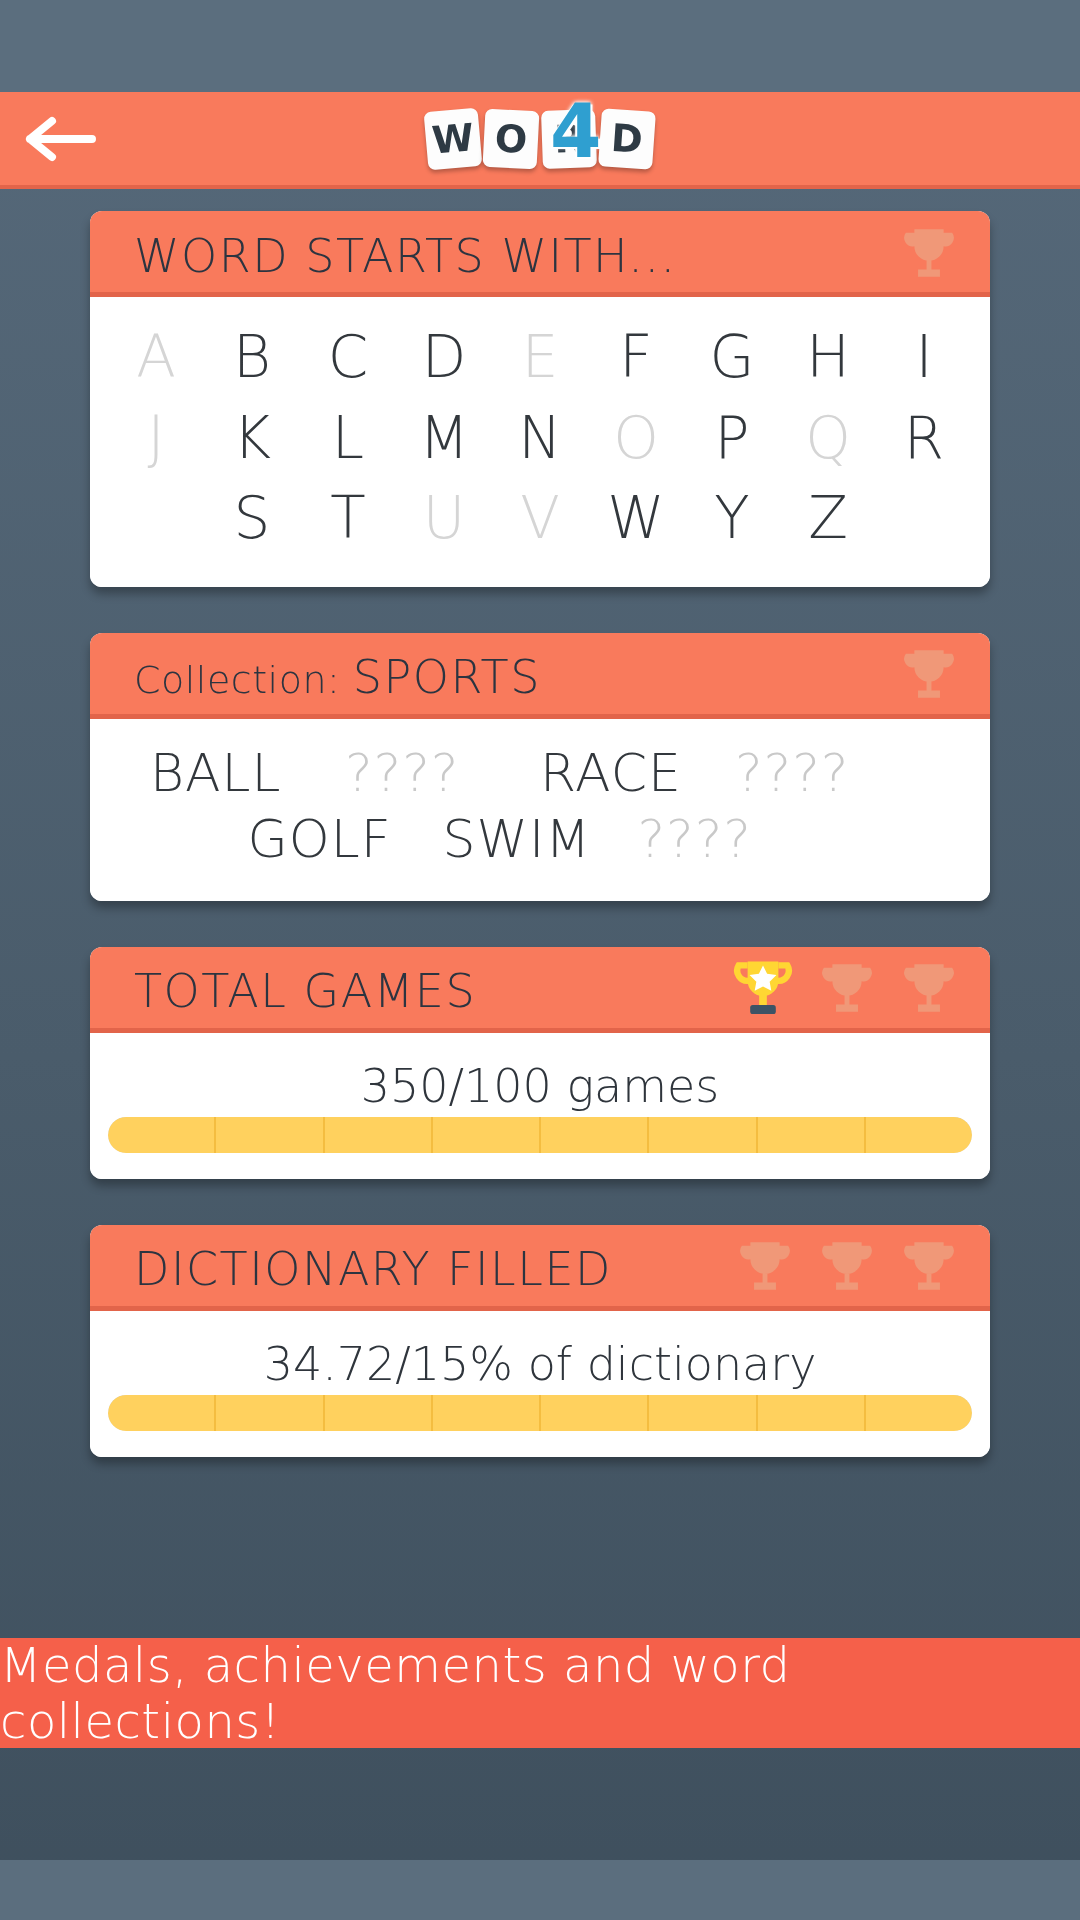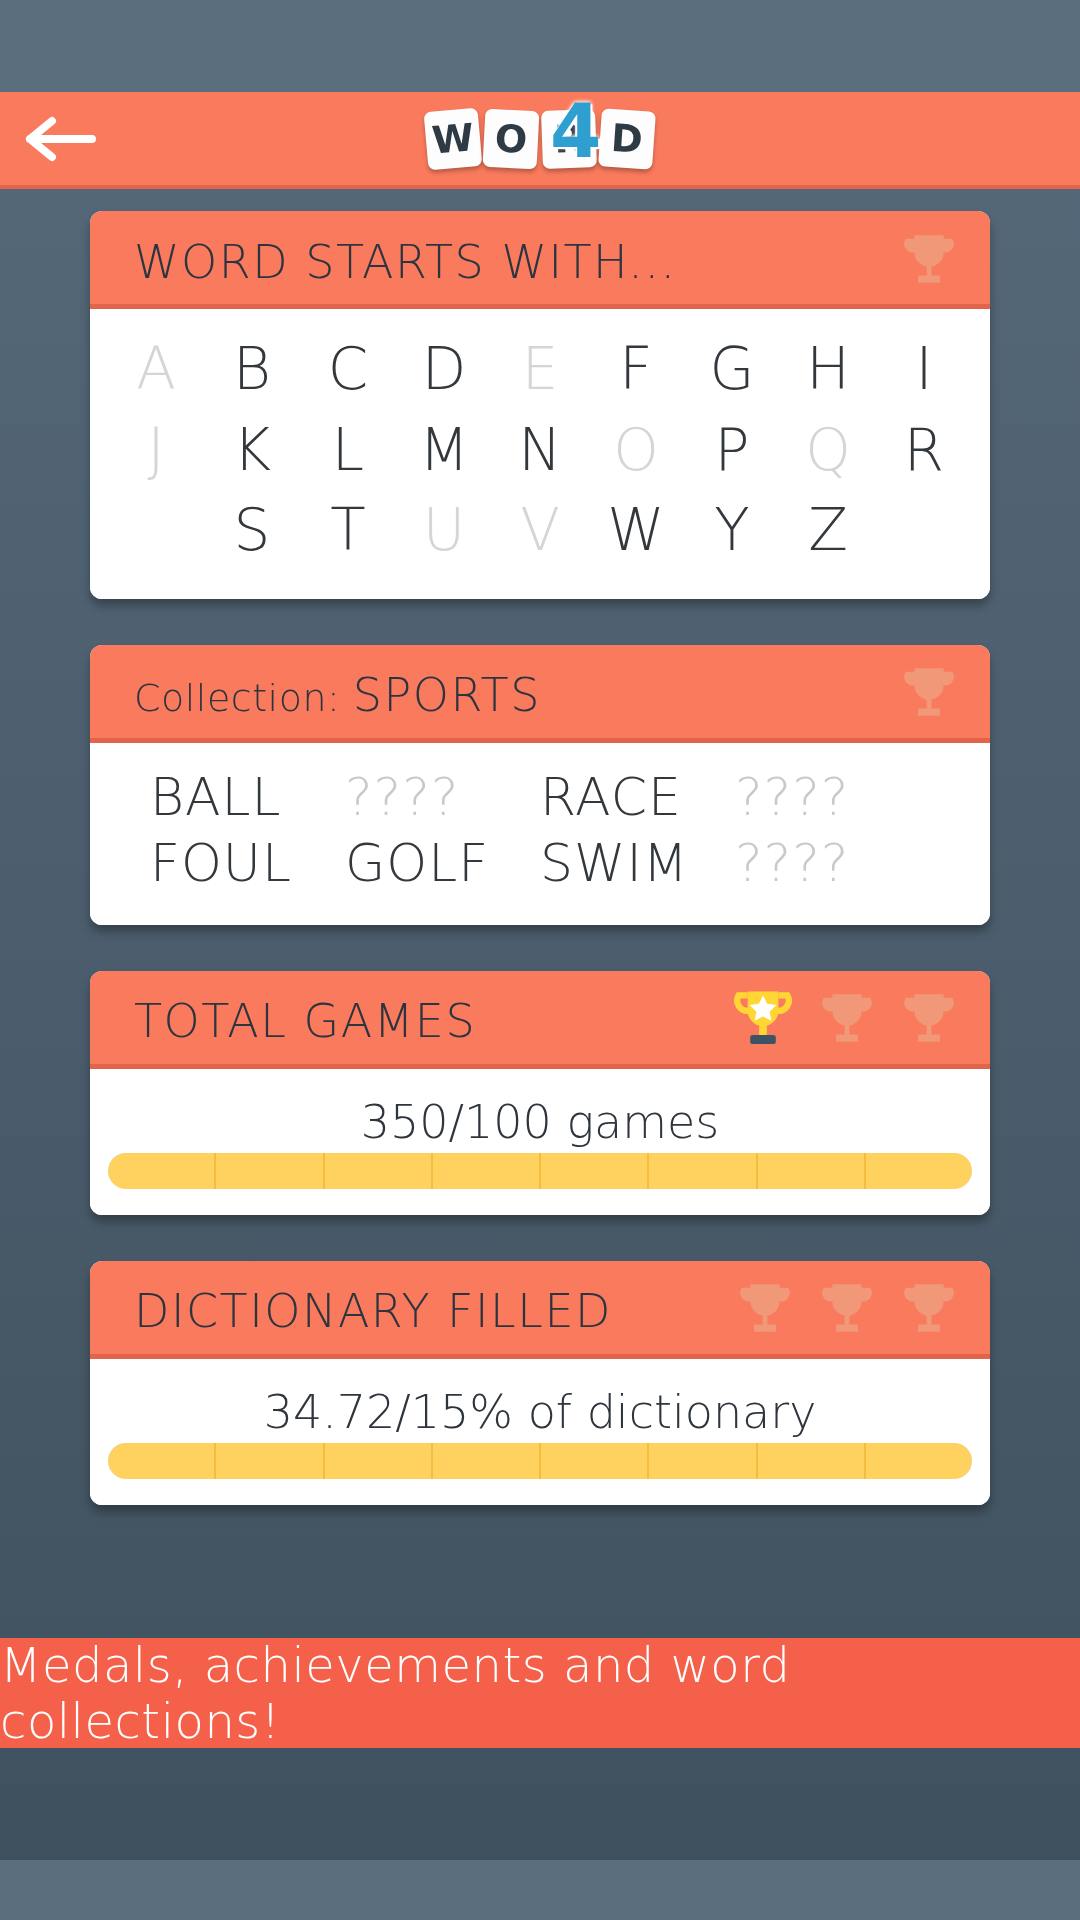--- a/index.html
+++ b/index.html
@@ -69,21 +69,21 @@
   .card {
     background:#fff;
     border-radius:12px;
     box-shadow:0 7px 10px rgba(0,0,0,.30);
     margin-bottom:46px;
     overflow:hidden;
   }
   .card-head {
     background:#f97a5c;
     border-bottom:5px solid #e2644a;
-    height:98px;
+    height:86px;
     display:flex; align-items:center; justify-content:space-between;
     padding:8px 22px 0 44px;
     position:relative;
   }
   .card-title {
     font-family:"DejaVu Sans", sans-serif;
     font-size:46px; font-weight:300;
     letter-spacing:1.5px;
     color:#2c3440;
     white-space:nowrap;
@@ -254,21 +254,20 @@
         </div>
       </div>
       <div class="card-body">
         <div class="word-row">
           <div class="word-cell">BALL</div>
           <div class="word-cell unknown">????</div>
           <div class="word-cell">RACE</div>
           <div class="word-cell unknown">????</div>
         </div>
         <div class="word-row">
-          <div class="word-cell">FOUL</div>
           <div class="word-cell">GOLF</div>
           <div class="word-cell">SWIM</div>
           <div class="word-cell unknown">????</div>
         </div>
       </div>
     </div>
 
     <div class="card">
       <div class="card-head">
         <div class="card-title">TOTAL GAMES</div>

